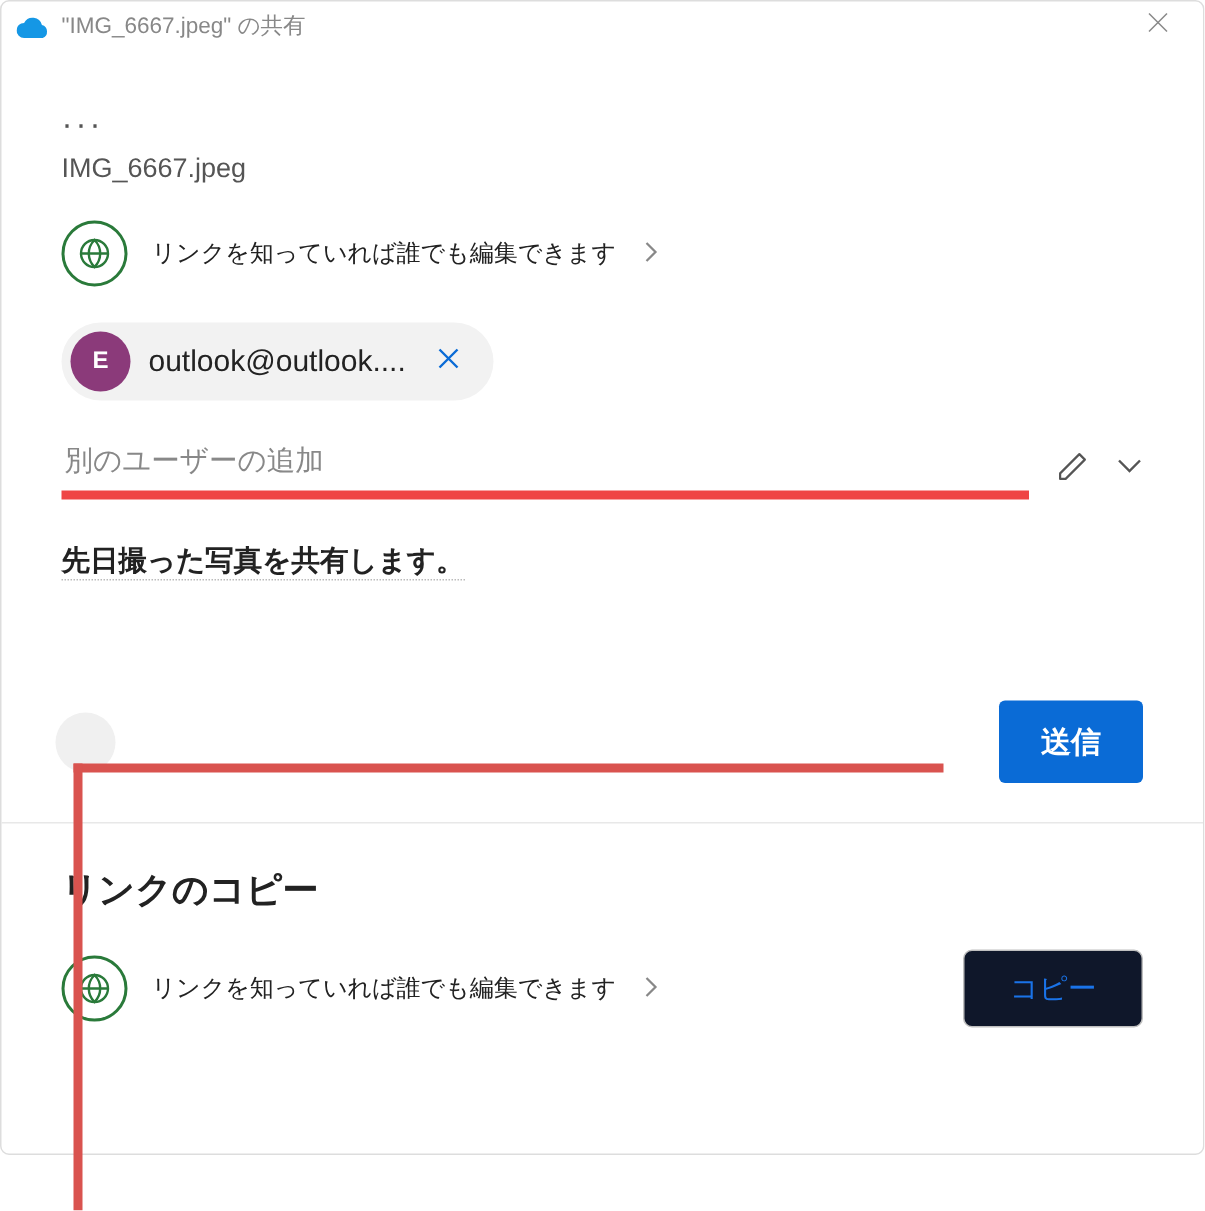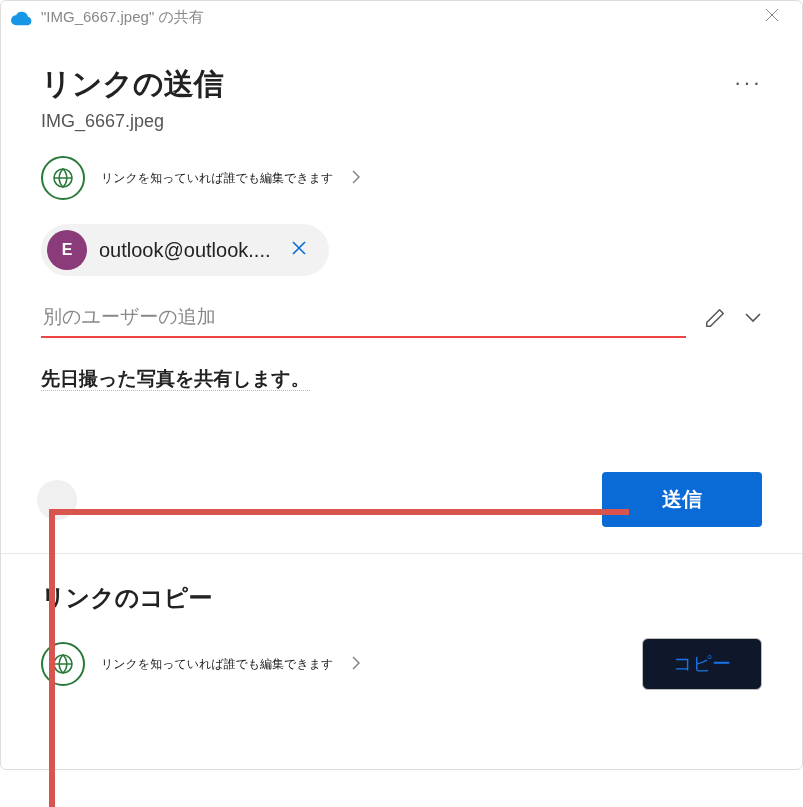--- a/index.html
+++ b/index.html
@@ -72,21 +72,21 @@
     height: 44px;
     border: 2px solid #2a7a3a;
     border-radius: 50%;
     display: flex;
     align-items: center;
     justify-content: center;
     flex-shrink: 0;
   }
   .globe-badge svg { display: block; }
   .perm-text {
-    font-size: 12px;
+    font-size: 16px;
     color: #222;
   }
   .perm-chevron {
     color: #888;
     font-size: 18px;
     margin-left: 2px;
   }
   .chip-row {
     margin-top: 24px;
   }
@@ -127,21 +127,21 @@
   }
   .input-row {
     display: flex;
     align-items: center;
     gap: 18px;
     margin-top: 22px;
   }
   .add-input {
     flex: 1;
     border: none;
-    border-bottom: 2px solid #ef4444;
+    border-bottom: 6px solid #ef4444;
     font-size: 19px;
     padding: 8px 2px;
     outline: none;
     color: #222;
   }
   .add-input::placeholder { color: #888; }
   .edit-icon, .chevron-icon {
     color: #555;
     cursor: pointer;
     display: flex;
@@ -169,21 +169,21 @@
     flex-shrink: 0;
     margin-left: -4px;
   }
   .send-btn {
     background: #0a6bd6;
     color: #fff;
     border: none;
     border-radius: 4px;
     font-size: 20px;
     font-weight: 600;
-    padding: 14px 60px;
+    padding: 14px 28px;
     cursor: pointer;
   }
   .divider {
     height: 1px;
     background: #e8e8e8;
     margin: 0 0 0 0;
   }
   .copy-section {
     padding: 28px 40px 0 40px;
   }
@@ -251,21 +251,20 @@
     <span>"IMG_6667.jpeg" の共有</span>
     <span class="close">
       <svg width="16" height="16" viewBox="0 0 16 16">
           <path stroke="#888" stroke-width="1" d="M2 2l12 12M14 2L2 14"></path>
         </svg>
     </span>
   </div>
 
   <div class="content">
     <div class="header-row">
-      <div class="title">リンクの送信</div>
       <div class="more">···</div>
     </div>
     <div class="filename">IMG_6667.jpeg</div>
 
     <div class="perm-row">
       <span class="globe-badge">
         <svg width="24" height="24" viewBox="0 0 24 24" fill="none" stroke="#2a7a3a" stroke-width="1.6">
           <circle cx="12" cy="12" r="9"></circle>
           <path d="M3 12h18M12 3c2.5 2.5 3.8 5.5 3.8 9s-1.3 6.5-3.8 9c-2.5-2.5-3.8-5.5-3.8-9s1.3-6.5 3.8-9z"></path>
         </svg>

